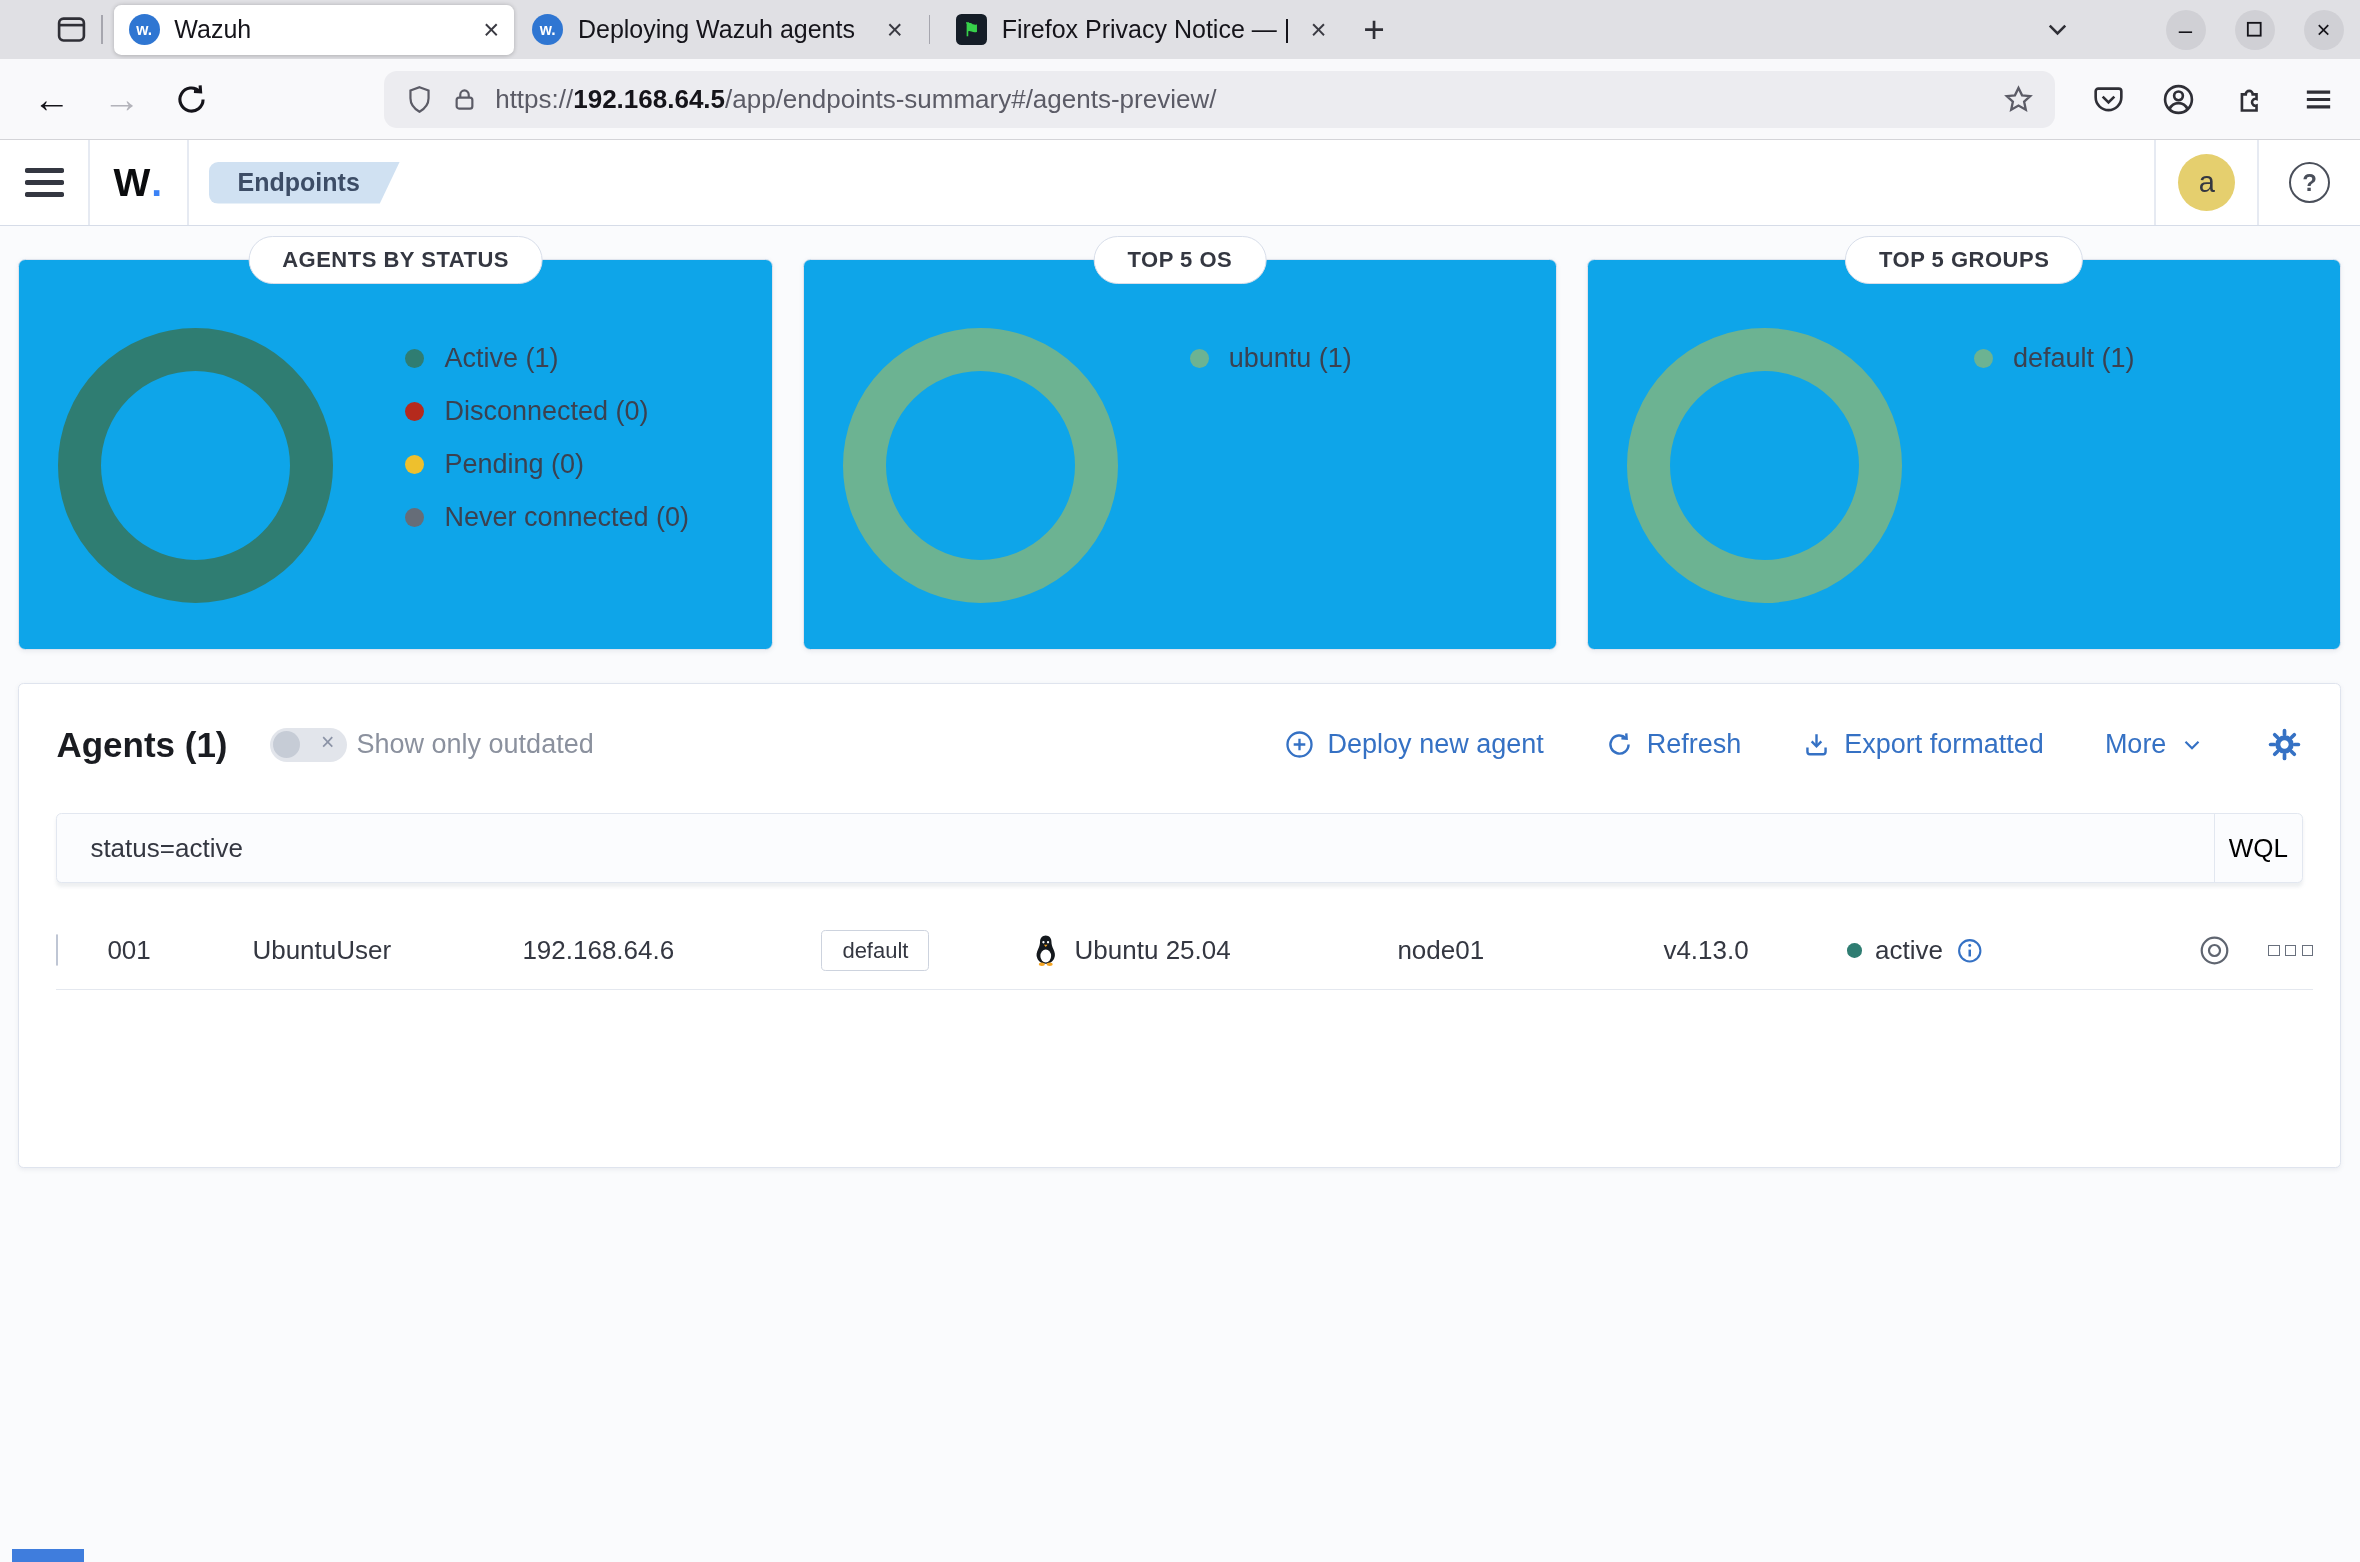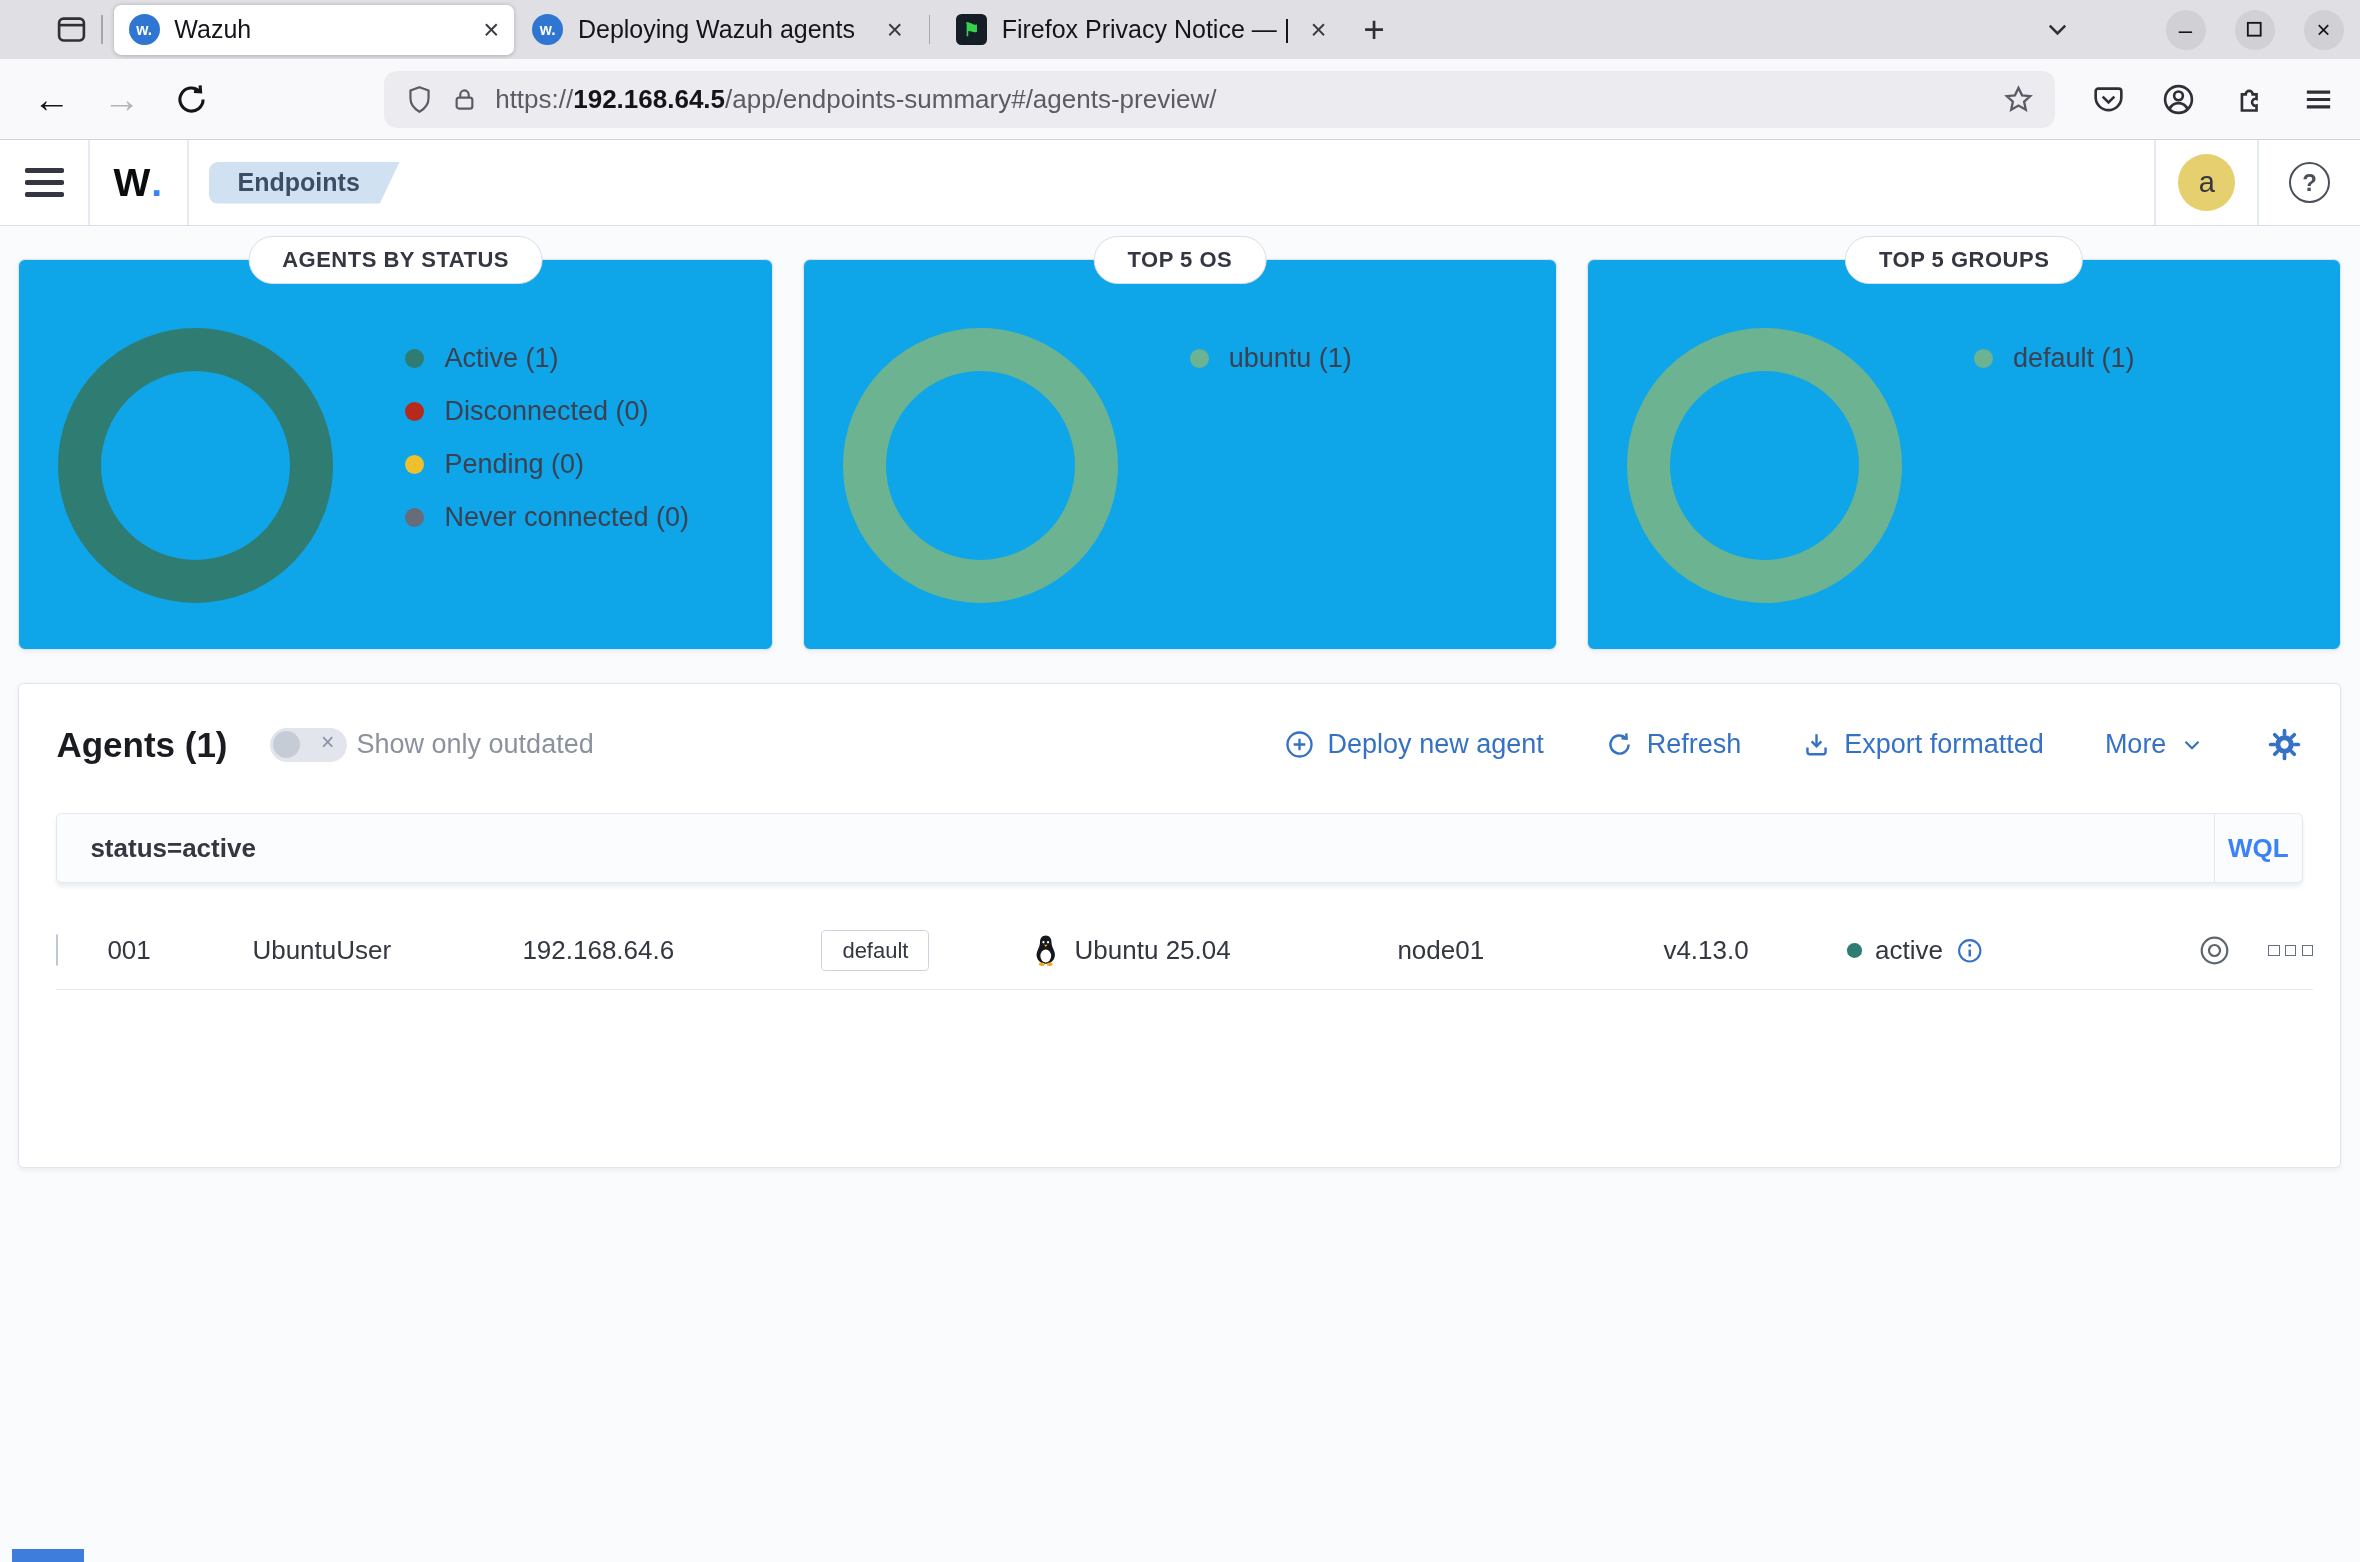--- a/index.html
+++ b/index.html
@@ -83,24 +83,24 @@
   .toggle{margin-left:42px;width:77px;height:34px;border-radius:17.4px;background:#e2e5eb;
           position:relative;display:flex;align-items:center;}
   .knob{position:absolute;left:3.7px;top:3.7px;width:27px;height:27px;border-radius:50%;background:#c6ccd6;}
   .toggle-x{position:absolute;right:12px;color:#8b93a6;font-size:23px;top:1.8px;}
   .toggle-label{margin-left:10px;font-size:27px;color:#8b919e;}
   .head-actions{margin-left:auto;display:flex;align-items:center;gap:61px;}
   .act-btn{display:flex;align-items:center;gap:13px;color:#3571c4;font-size:27px;white-space:nowrap;}
 
   .searchbar{position:absolute;top:129px;left:37px;right:37px;height:70px;background:#fbfcfe;
              border:0.9px solid #e2e7f0;border-radius:5.5px;box-shadow:0 3.7px 3.7px rgba(110,120,140,.12);
-             display:flex;align-items:center;box-sizing:border-box;font-weight:bold;}
+             display:flex;align-items:center;box-sizing:border-box;}
   .query{margin-left:33px;font-size:26px;color:#343741;flex:1 1 auto;}
   .wql-sep{width:0.9px;height:100%;background:#e2e7f0;}
-  .wql{width:88px;text-align:center;font-size:26px;color:#3b82f6;}
+  .wql{width:88px;text-align:center;font-size:26px;color:#000000;}
 
   .table{position:absolute;top:228px;left:37px;right:27.5px;}
   .trow{display:flex;align-items:center;}
   .thead{height:59px;font-size:23px;font-weight:bold;color:#343741;border-bottom:1.8px solid #d3dae6;}
   .tdata{height:77px;font-size:26px;color:#343741;border-bottom:1.8px solid #e4e8ef;}
   .col-cb{flex:0 0 51px;} .col-id{flex:0 0 145px;} .col-name{flex:0 0 270px;}
   .col-ip{flex:0 0 299px;} .col-group{flex:0 0 211px;} .col-os{flex:0 0 365px;}
   .col-node{flex:0 0 266px;} .col-ver{flex:0 0 184px;} .col-status{flex:0 0 255px;}
   .col-actions{flex:1 1 auto;display:flex;justify-content:flex-end;align-items:center;gap:37px;}
   .checkbox{width:27.5px;height:27.5px;border:1.8px solid #bfc6d4;border-radius:7.3px;background:#fff;box-sizing:border-box;}

